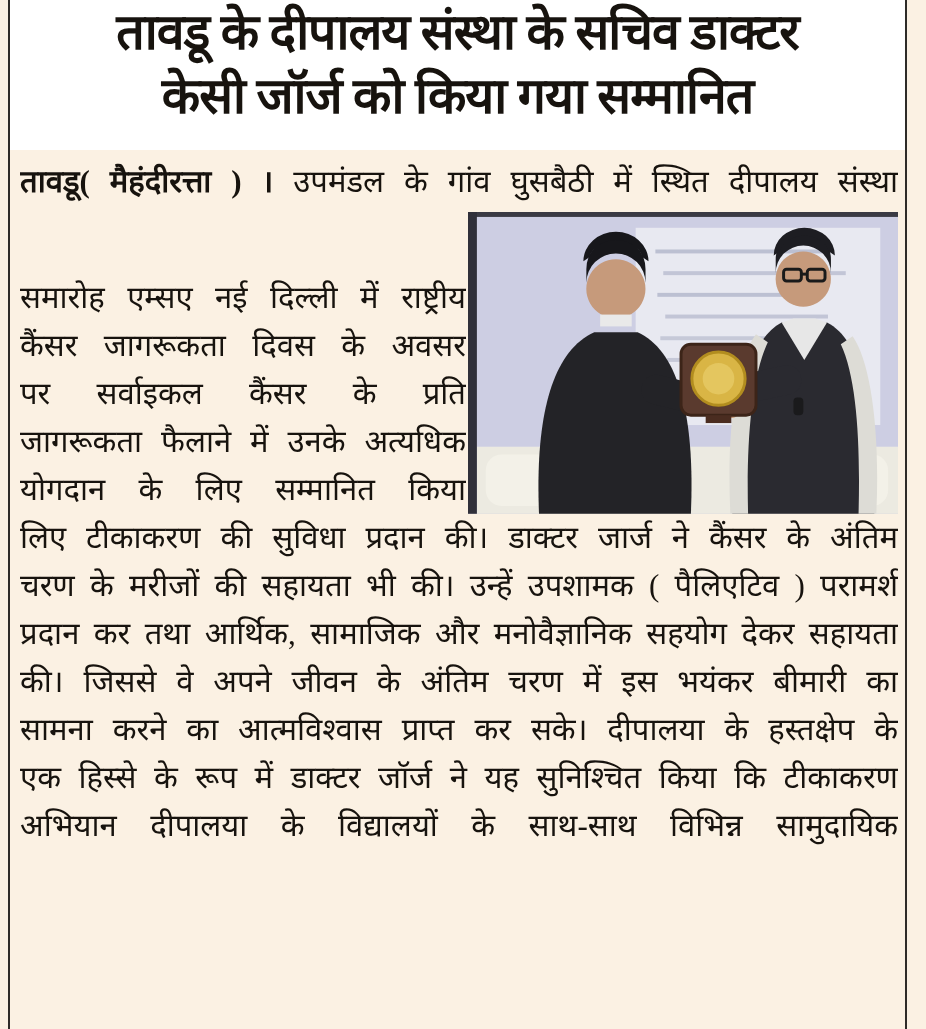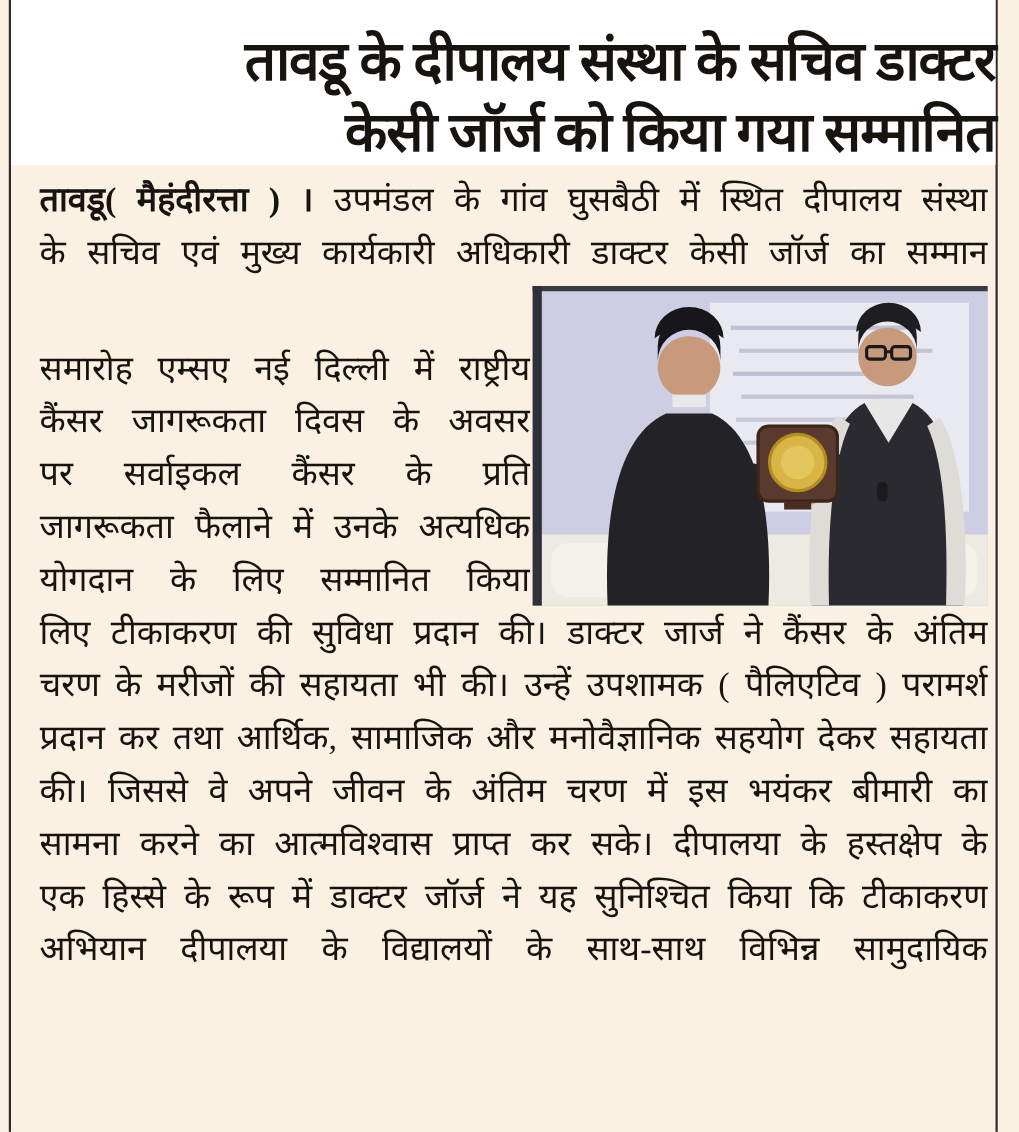--- a/index.html
+++ b/index.html
@@ -8,28 +8,28 @@
     background:#fbf1e3; overflow:hidden;
     font-family:"Liberation Serif","DejaVu Serif",serif;
     color:#17130e;
   }
   .vrule { position:absolute; top:0; bottom:0; width:2px; background:#2e2b28; }
   .vrule.left  { left:8px; }
   .vrule.right { left:905px; }
 
   .headline {
     position:absolute; left:10px; right:21px; top:0; height:150px;
-    background:#ffffff; text-align:right; padding-top:24px; box-sizing:border-box;
+    background:#ffffff; text-align:center; padding-top:0; box-sizing:border-box;
   }
   .hline {
     font-size:50px; line-height:64px; font-weight:700; letter-spacing:-1px;
     white-space:nowrap;
   }
 
-  .content { position:absolute; left:36px; right:28px; top:158px; }
+  .content { position:absolute; left:20px; right:28px; top:158px; }
 
   .jline {
     font-size:31px; line-height:48px;
     text-align:justify; text-align-last:justify;
     overflow:hidden;
   }
   .jline.lastline { text-align-last:left; }
   .lead { font-weight:700; }
 
   .mid { display:flex; align-items:flex-end; }
@@ -48,21 +48,20 @@
     <div class="hline">तावडू के दीपालय संस्था के सचिव डाक्टर</div>
     <div class="hline">केसी जॉर्ज को किया गया सम्मानित</div>
   </div>
 
   <div class="content">
 
     <div class="jline">
       <span class="lead">तावडू( मैहंदीरत्ता ) ।</span>
       <span>उपमंडल के गांव घुसबैठी में स्थित दीपालय संस्था</span>
     </div>
-    <div class="jline">के सचिव एवं मुख्य कार्यकारी अधिकारी डाक्टर केसी जॉर्ज का सम्मान</div>
 
     <div class="mid">
       <div class="colL">
         <div class="jline">समारोह एम्सए नई दिल्ली में राष्ट्रीय</div>
         <div class="jline">कैंसर जागरूकता दिवस के अवसर</div>
         <div class="jline">पर सर्वाइकल कैंसर के प्रति</div>
         <div class="jline">जागरूकता फैलाने में उनके अत्यधिक</div>
         <div class="jline">योगदान के लिए सम्मानित किया</div>
       </div>
 

